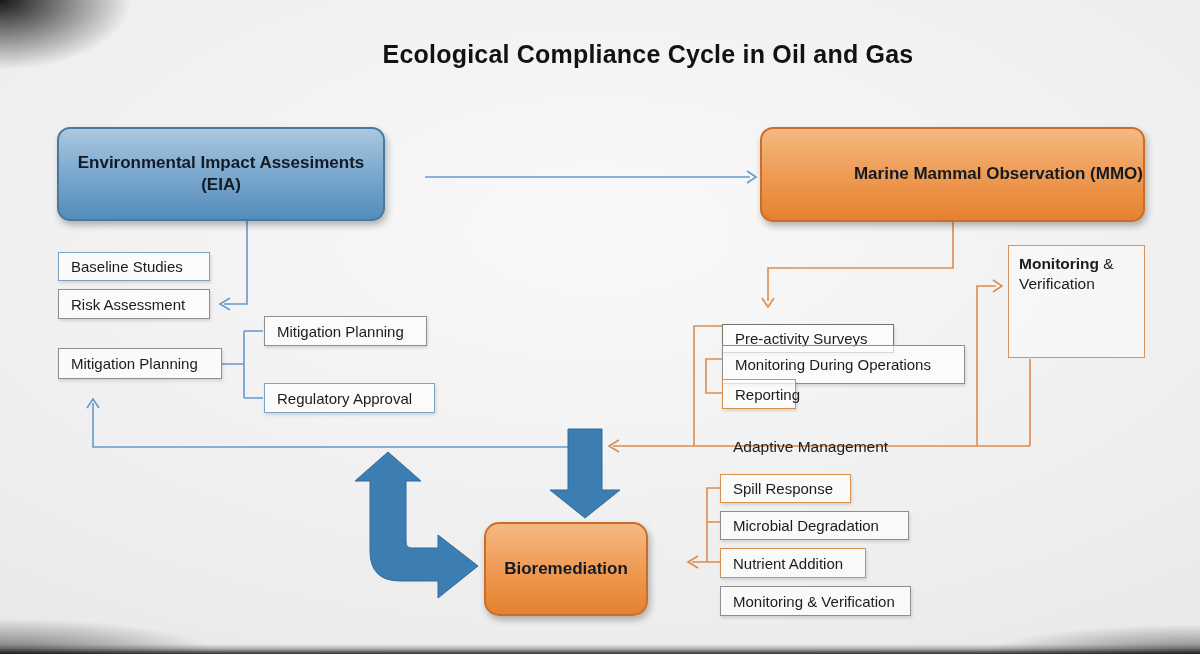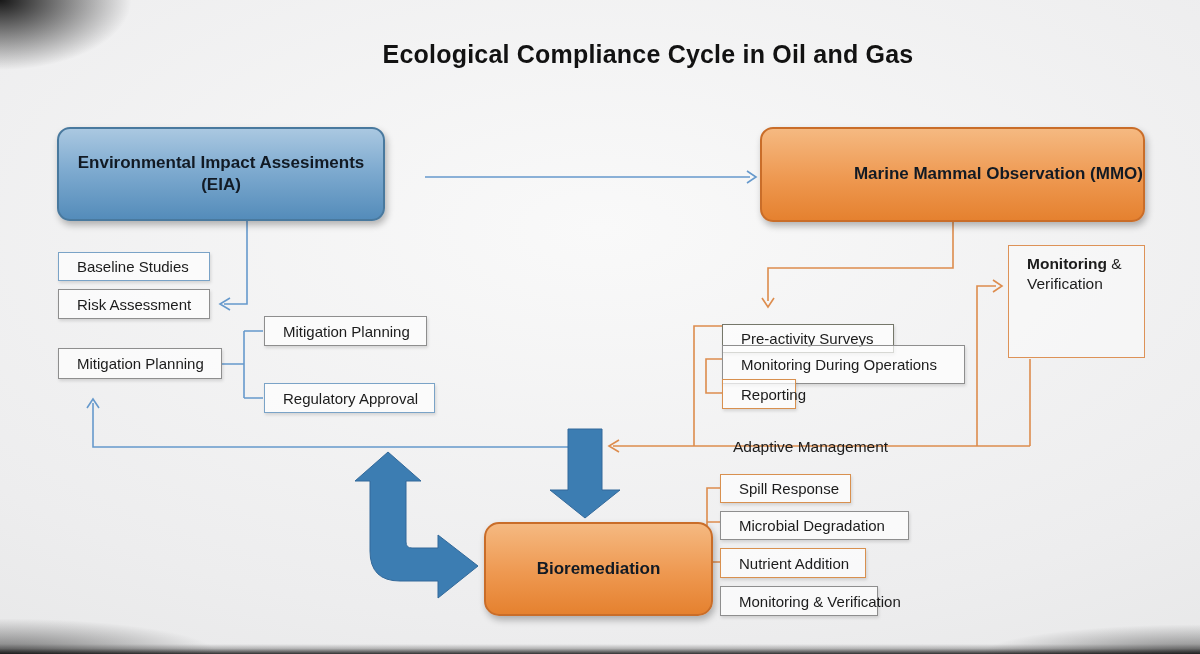--- a/index.html
+++ b/index.html
@@ -33,34 +33,34 @@
   .blue-grad{
     background:linear-gradient(180deg,#aac8e1 0%,#7fabd0 45%,#548cba 100%);
     border:2px solid #49799e;
   }
   .orange-grad{
     background:linear-gradient(180deg,#f5b981 0%,#ee9850 55%,#e5812f 100%);
     border:2px solid #c96d29;
   }
 
   .smallbox{
-    display:flex;align-items:center;font-size:15px;padding-left:18px;
+    display:flex;align-items:center;font-size:15px;padding-left:12px;
     background:rgba(253,253,253,0.72);box-shadow:1px 2px 3px rgba(0,0,0,0.13);
     white-space:nowrap;color:#1c1c1c;
   }
   .b-blue{border:1.5px solid #7aa3c7;}
   .b-gray{border:1.5px solid #8e8e8e;}
   .b-graygreen{border:1.5px solid #75776a;}
   .b-orange{border:1.5px solid #d8904f;}
 
   .plainlabel{font-size:15.5px;color:#1c1c1c;white-space:nowrap;}
 
   #node-monitoring-verification-box{
     background:rgba(252,252,252,0.5);border:1.5px solid #dd9257;
-    font-size:15.5px;line-height:1.3;padding:8px 18px;color:#1c1c1c;
+    font-size:15.5px;line-height:1.3;padding:8px 10px;color:#1c1c1c;
   }
   #node-monitoring-verification-box .bold{font-weight:bold;}
 
   #connector-overlay{position:absolute;left:0;top:0;z-index:1;}
   .node{z-index:2;}
   #title{z-index:2;padding-left:48px;}
   .vignette{z-index:3;}
 </style>
 </head>
 <body>
@@ -103,21 +103,21 @@
 
   <div class="node bignode blue-grad" id="node-eia" style="left:57px;top:127px;width:328px;height:94px;">
     <div>Environmental Impact Assesiments</div>
     <div>(EIA)</div>
   </div>
 
   <div class="node bignode orange-grad" id="node-mmo" style="left:760px;top:127px;width:385px;height:95px;align-items:flex-end;">
     <div>Marine Mammal Observation (MMO)</div>
   </div>
 
-  <div class="node bignode orange-grad" id="node-bioremediation" style="left:484px;top:522px;width:229px;height:94px;border-radius:15px;">
+  <div class="node bignode orange-grad" id="node-bioremediation" style="left:484px;top:522px;width:164px;height:94px;border-radius:15px;">
     <div>Bioremediation</div>
   </div>
 
   <div class="node smallbox b-blue" style="left:58px;top:252px;width:152px;height:29px;">
     <span>Baseline Studies</span>
   </div>
   <div class="node smallbox b-gray" style="left:58px;top:289px;width:152px;height:30px;">
     <span>Risk Assessment</span>
   </div>
   <div class="node smallbox b-gray" style="left:58px;top:348px;width:164px;height:31px;">
@@ -152,21 +152,21 @@
 
   <div class="node smallbox b-orange" style="left:720px;top:474px;width:131px;height:29px;">
     <span>Spill Response</span>
   </div>
   <div class="node smallbox b-gray" style="left:720px;top:511px;width:189px;height:29px;align-items:center;">
     <span>Microbial Degradation</span>
   </div>
   <div class="node smallbox b-orange" style="left:720px;top:548px;width:146px;height:30px;">
     <span>Nutrient Addition</span>
   </div>
-  <div class="node smallbox b-gray" style="left:720px;top:586px;width:158px;height:30px;">
+  <div class="node smallbox b-gray" style="left:720px;top:586px;width:191px;height:30px;">
     <span>Monitoring &amp; Verification</span>
   </div>
 
   <div class="vignette" id="vig-tl"></div>
   <div class="vignette" id="vig-bottom"></div>
   <div class="vignette" id="vig-bl"></div>
   <div class="vignette" id="vig-br"></div>
 
 </div>
 

